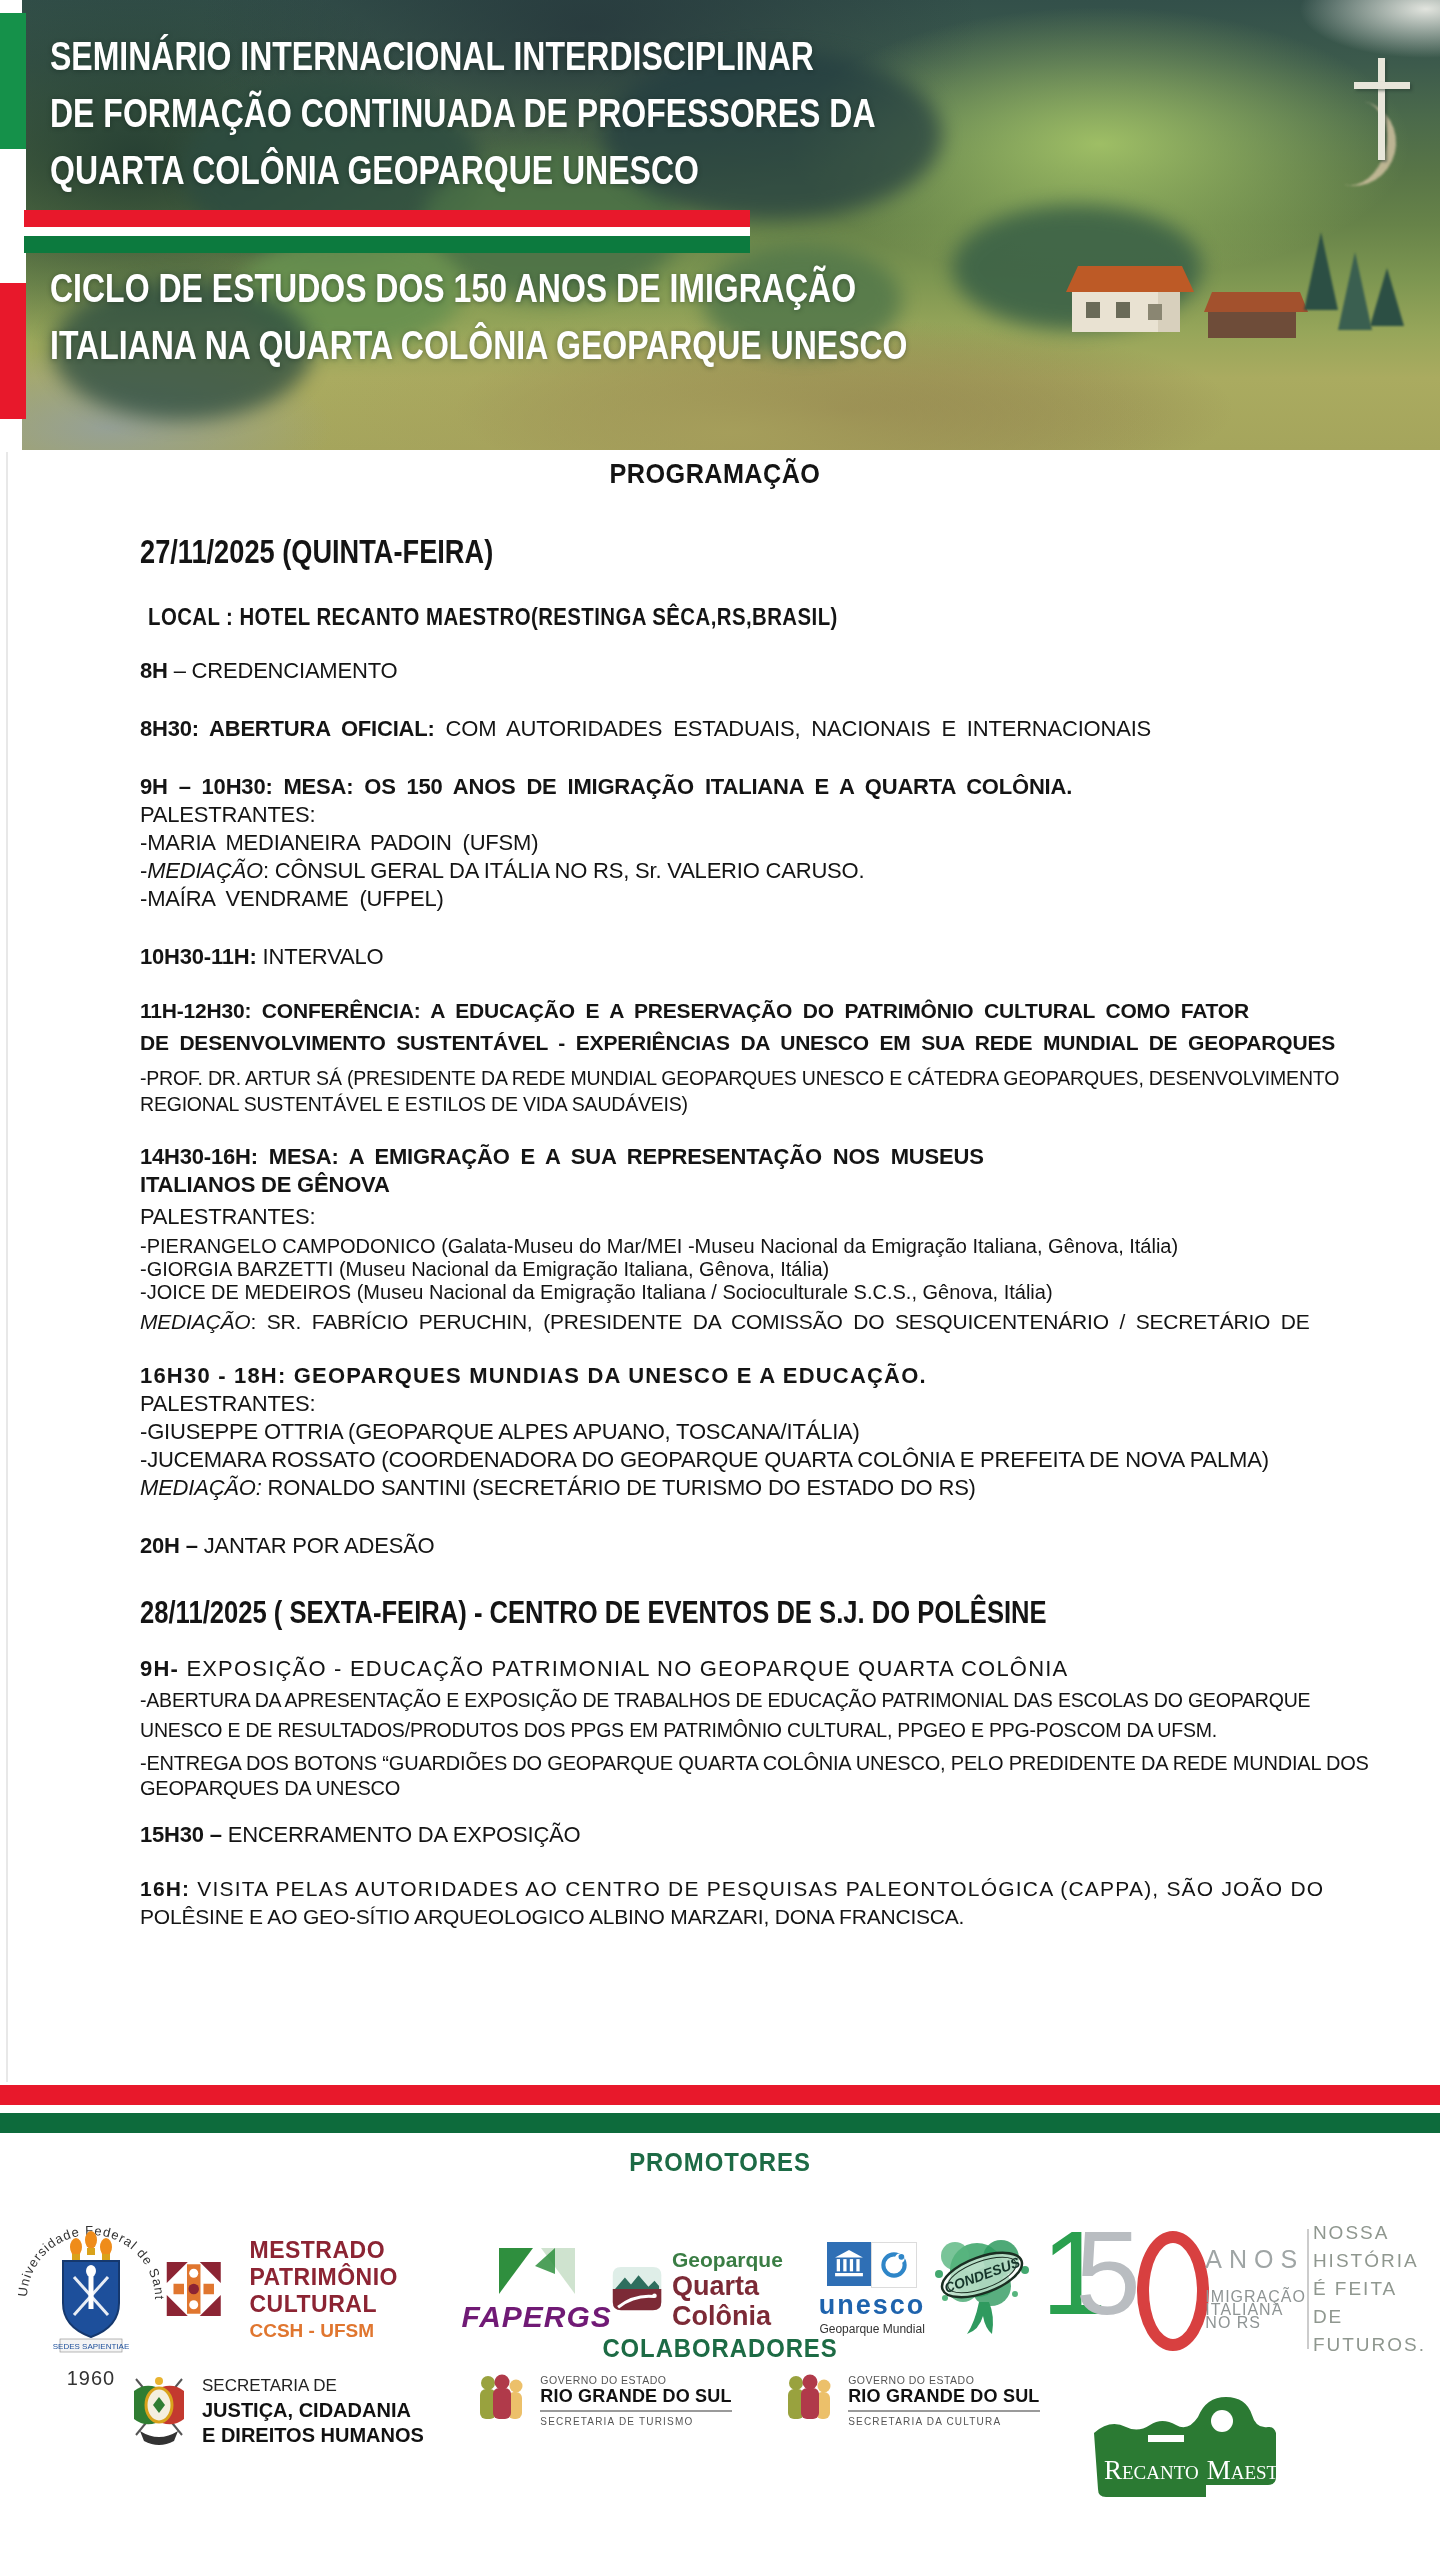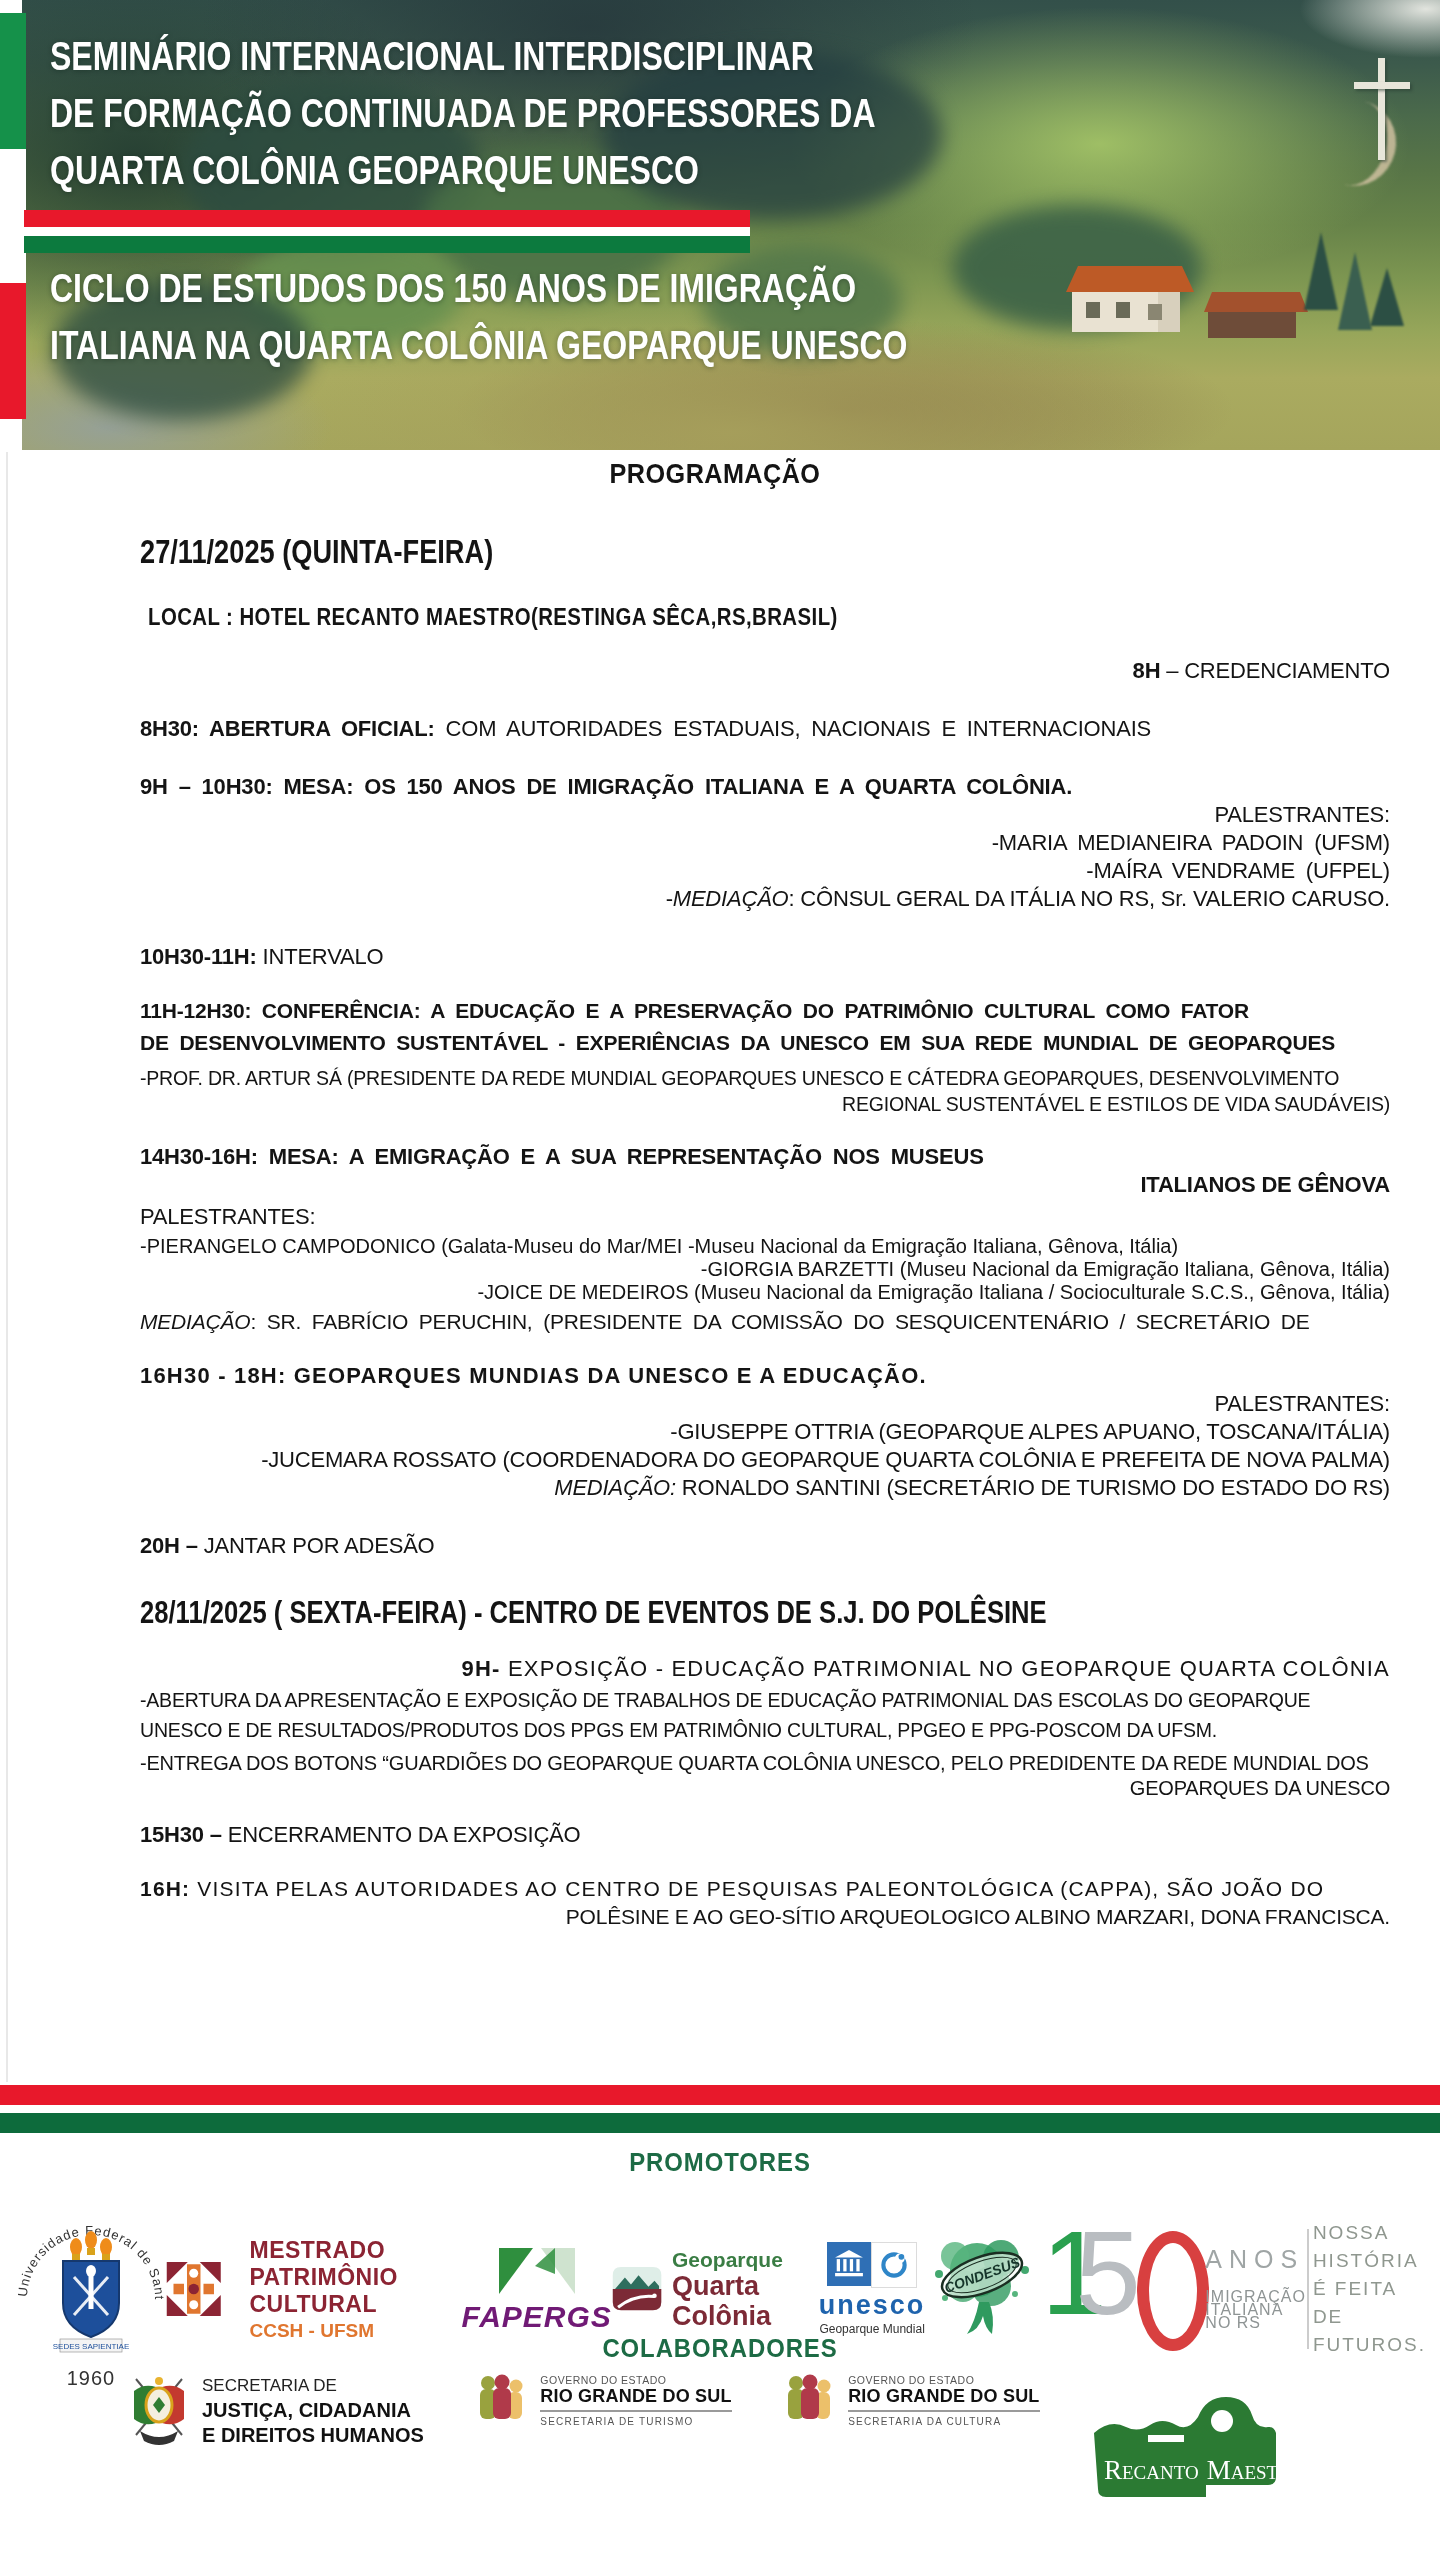--- a/index.html
+++ b/index.html
@@ -79,21 +79,21 @@
     transform:scaleX(.85);transform-origin:0 50%;letter-spacing:.5px;}
   .line{margin:0;line-height:28px;font-size:22px;white-space:nowrap;letter-spacing:-.2px;}
   .line .seg-b{font-weight:700;}
   .line .seg-i{font-style:italic;}
   .line.sp{word-spacing:5px;}
   .line.ls1{letter-spacing:1.2px;}
   .line.c21{font-size:21px;}
   .line.xs{font-size:19.5px;line-height:26px;}
   .line.xs2{font-size:20px;line-height:25px;}
   .line.mc{font-size:20px;line-height:23px;letter-spacing:0;}
-  .g0{margin-top:0;text-align:right;} .g1{margin-top:4px;} .g2{margin-top:8px;}
+  .g0{margin-top:0;} .g1{margin-top:4px;} .g2{margin-top:8px;}
   .g3{margin-top:20px;} .g4{margin-top:26px;} .g5{margin-top:30px;}
 
   
   .footer{position:absolute;left:0;top:2085px;width:1440px;height:475px;background:#fff;}
   .fs-red{height:20px;background:#e8182b;}
   .fs-gap{height:8px;background:#ffffff;}
   .fs-green{height:20px;background:#0d6b3c;}
   .section-label{position:absolute;left:0;width:1440px;text-align:center;color:#1d6b45;
     font-size:26px;font-weight:700;letter-spacing:1px;transform:scaleX(.92);}
   .promoters{top:62px;}
@@ -206,22 +206,22 @@
   <div class="program">
     <h2 class="prog-heading">PROGRAMAÇÃO</h2>
     <h3 class="datehead">27/11/2025 (QUINTA-FEIRA)</h3>
     <p class="venue">LOCAL : HOTEL RECANTO MAESTRO(RESTINGA SÊCA,RS,BRASIL)</p>
     <div id="day1-items">
         <p class="line g0"><span class="seg-b">8H </span><span class="seg-r">– CREDENCIAMENTO</span></p>
         <p class="line g5 sp"><span class="seg-b">8H30: ABERTURA OFICIAL: </span><span class="seg-r">COM AUTORIDADES ESTADUAIS, NACIONAIS E INTERNACIONAIS</span></p>
         <p class="line g5 sp"><span class="seg-b">9H – 10H30: MESA: OS 150 ANOS DE IMIGRAÇÃO ITALIANA E A QUARTA COLÔNIA.</span></p>
         <p class="line g0"><span class="seg-r">PALESTRANTES:</span></p>
         <p class="line g0 sp"><span class="seg-r">-MARIA MEDIANEIRA PADOIN (UFSM)</span></p>
+        <p class="line g0"><span class="seg-r">-</span><span class="seg-i">MEDIAÇÃO</span><span class="seg-r">: CÔNSUL GERAL DA ITÁLIA NO RS, Sr. VALERIO CARUSO.</span></p>
         <p class="line g0 sp"><span class="seg-r">-MAÍRA VENDRAME (UFPEL)</span></p>
-        <p class="line g0"><span class="seg-r">-</span><span class="seg-i">MEDIAÇÃO</span><span class="seg-r">: CÔNSUL GERAL DA ITÁLIA NO RS, Sr. VALERIO CARUSO.</span></p>
         <p class="line g5"><span class="seg-b">10H30-11H: </span><span class="seg-r">INTERVALO</span></p>
         <p class="line g4 c21 sp"><span class="seg-b">11H-12H30: CONFERÊNCIA: A EDUCAÇÃO E A PRESERVAÇÃO DO PATRIMÔNIO CULTURAL COMO FATOR</span></p>
         <p class="line g1 c21 sp"><span class="seg-b">DE DESENVOLVIMENTO SUSTENTÁVEL - EXPERIÊNCIAS DA UNESCO EM SUA REDE MUNDIAL DE GEOPARQUES</span></p>
         <p class="line g2 xs"><span class="seg-r">-PROF. DR. ARTUR SÁ (PRESIDENTE DA REDE MUNDIAL GEOPARQUES UNESCO E CÁTEDRA GEOPARQUES, DESENVOLVIMENTO</span></p>
         <p class="line g0 xs"><span class="seg-r">REGIONAL SUSTENTÁVEL E ESTILOS DE VIDA SAUDÁVEIS)</span></p>
         <p class="line g4 sp"><span class="seg-b">14H30-16H: MESA: A EMIGRAÇÃO E A SUA REPRESENTAÇÃO NOS MUSEUS</span></p>
         <p class="line g0"><span class="seg-b"> ITALIANOS DE GÊNOVA</span></p>
         <p class="line g1"><span class="seg-r">PALESTRANTES:</span></p>
         <p class="line g1 mc"><span class="seg-r">-PIERANGELO CAMPODONICO (Galata-Museu do Mar/MEI -Museu Nacional da Emigração Italiana, Gênova, Itália)</span></p>
         <p class="line g0 mc"><span class="seg-r">-GIORGIA BARZETTI (Museu Nacional da Emigração Italiana,  Gênova, Itália)</span></p>

